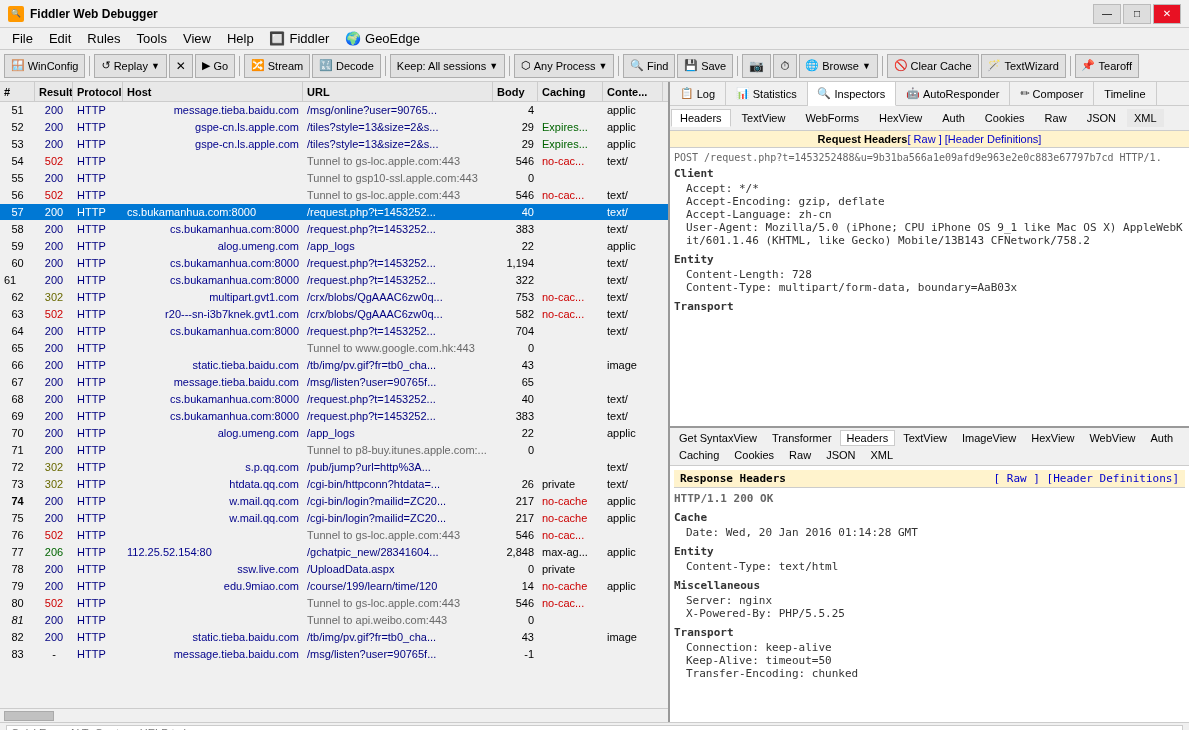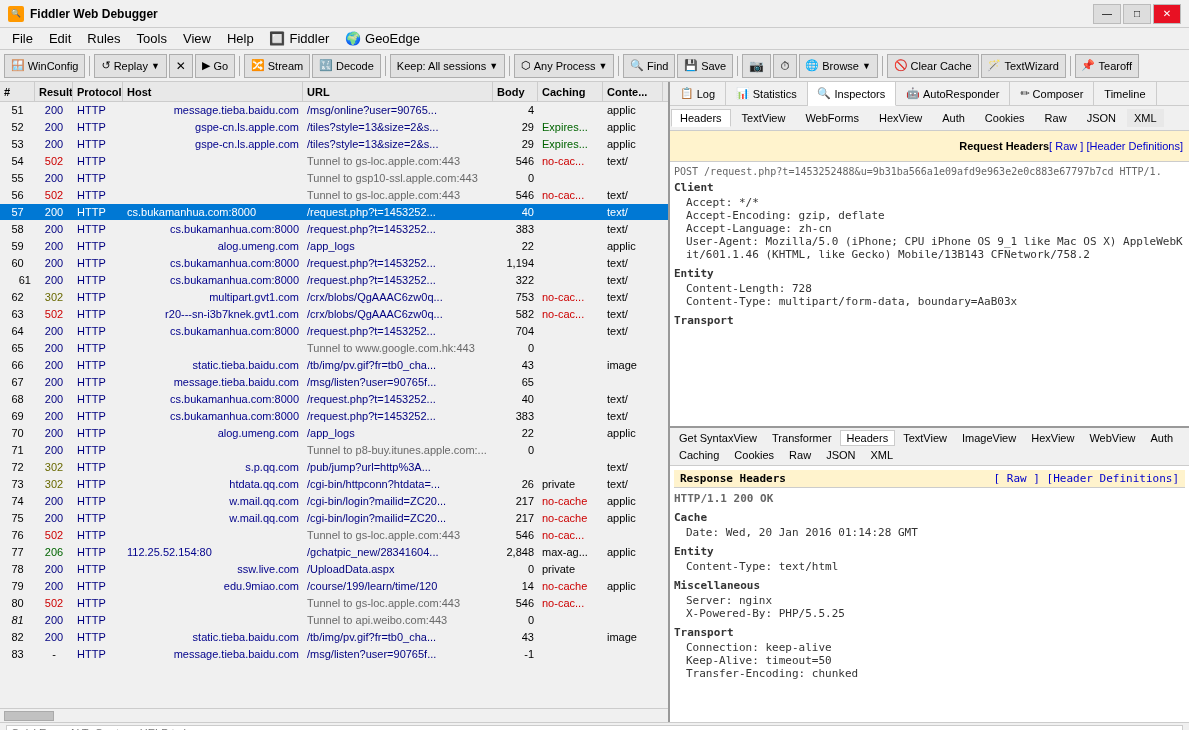--- a/index.html
+++ b/index.html
@@ -49,21 +49,21 @@
     .right-tab.active { background: #fff; border-bottom: 1px solid #fff; margin-bottom: -1px; }
     
     
     .inspectors-container { flex: 1; display: flex; flex-direction: column; overflow: hidden; }
     .inspector-tabs { display: flex; flex-wrap: wrap; background: #f0f0f0; border-bottom: 1px solid #ccc; padding: 2px 0; }
     .inspector-tab { padding: 2px 8px; cursor: pointer; font-size: 11px; border: 1px solid transparent; margin: 1px 1px; }
     .inspector-tab.active { background: #fff; border-color: #ccc; border-bottom-color: #fff; }
     
     
     .request-section { flex: 1; display: flex; flex-direction: column; border-bottom: 2px solid #999; overflow: hidden; }
-    .section-title { background: #fff3cd; padding: 9px 6px; font-weight: bold; font-size: 11px; display: flex; justify-content: flex-end; align-items: center; border-bottom: 1px solid #ccc; }
+    .section-title { background: #fff3cd; padding: 2px 6px; font-weight: bold; font-size: 11px; display: flex; justify-content: center; align-items: center; border-bottom: 1px solid #ccc; }
     .section-title-links { color: #0000cc; cursor: pointer; font-weight: normal; }
     .headers-content { flex: 1; overflow-y: auto; padding: 4px; font-family: Consolas, monospace; font-size: 11px; }
     .http-status-line { color: #666; margin-bottom: 4px; }
     .header-group { margin-bottom: 6px; }
     .header-group-title { font-weight: bold; color: #333; margin-bottom: 2px; }
     .header-item { padding-left: 12px; color: #333; }
     
     
     .response-section { flex: 1; display: flex; flex-direction: column; overflow: hidden; }
     .resp-toolbar { display: flex; flex-wrap: wrap; background: #f0f0f0; border-bottom: 1px solid #ccc; padding: 2px; gap: 1px; }
@@ -292,21 +292,21 @@
     <div class="td td-num" style="width:35px;text-align:center;">60</div>
     <div class="td td-result" style="width:38px;text-align:center;color:#000080;">200</div>
     <div class="td td-protocol" style="width:50px;color:#000080;">HTTP</div>
     <div class="td" style="width:180px;overflow:hidden;white-space:nowrap;text-align:right;color:#00008b;">cs.bukamanhua.com:8000</div>
     <div class="td" style="width:190px;overflow:hidden;white-space:nowrap;color:#000080;">/request.php?t=1453252...</div>
     <div class="td td-body" style="width:45px;text-align:right;">1,194</div>
     <div class="td td-caching" style="width:65px;color:#000;"></div>
     <div class="td" style="width:55px;">text/</div>
   </div>
           <div class="table-row">
-    <div class="td td-num" style="width:35px;text-align:right;">61</div>
+    <div class="td td-num" style="width:35px;text-align:left;">61</div>
     <div class="td td-result" style="width:38px;text-align:center;color:#000080;">200</div>
     <div class="td td-protocol" style="width:50px;color:#000080;">HTTP</div>
     <div class="td" style="width:180px;overflow:hidden;white-space:nowrap;text-align:right;color:#00008b;">cs.bukamanhua.com:8000</div>
     <div class="td" style="width:190px;overflow:hidden;white-space:nowrap;color:#000080;">/request.php?t=1453252...</div>
     <div class="td td-body" style="width:45px;text-align:right;">322</div>
     <div class="td td-caching" style="width:65px;color:#000;"></div>
     <div class="td" style="width:55px;">text/</div>
   </div>
           <div class="table-row">
     <div class="td td-num" style="width:35px;text-align:center;">62</div>
@@ -422,21 +422,21 @@
     <div class="td td-num" style="width:35px;text-align:center;">73</div>
     <div class="td td-result" style="width:38px;text-align:center;color:#696900;">302</div>
     <div class="td td-protocol" style="width:50px;color:#000080;">HTTP</div>
     <div class="td" style="width:180px;overflow:hidden;white-space:nowrap;text-align:right;color:#00008b;">htdata.qq.com</div>
     <div class="td" style="width:190px;overflow:hidden;white-space:nowrap;color:#000080;">/cgi-bin/httpconn?htdata=...</div>
     <div class="td td-body" style="width:45px;text-align:right;">26</div>
     <div class="td td-caching" style="width:65px;color:#000;">private</div>
     <div class="td" style="width:55px;">text/</div>
   </div>
           <div class="table-row">
-    <div class="td td-num" style="width:35px;text-align:center;">74</div>
+    <div class="td td-num" style="width:35px;text-align:center;font-weight:bold;">74</div>
     <div class="td td-result" style="width:38px;text-align:center;color:#000080;">200</div>
     <div class="td td-protocol" style="width:50px;color:#000080;">HTTP</div>
     <div class="td" style="width:180px;overflow:hidden;white-space:nowrap;text-align:right;color:#00008b;">w.mail.qq.com</div>
     <div class="td" style="width:190px;overflow:hidden;white-space:nowrap;color:#000080;">/cgi-bin/login?mailid=ZC20...</div>
     <div class="td td-body" style="width:45px;text-align:right;">217</div>
     <div class="td td-caching" style="width:65px;color:#cc0000;">no-cache</div>
     <div class="td" style="width:55px;">applic</div>
   </div>
           <div class="table-row">
     <div class="td td-num" style="width:35px;text-align:center;">75</div>

